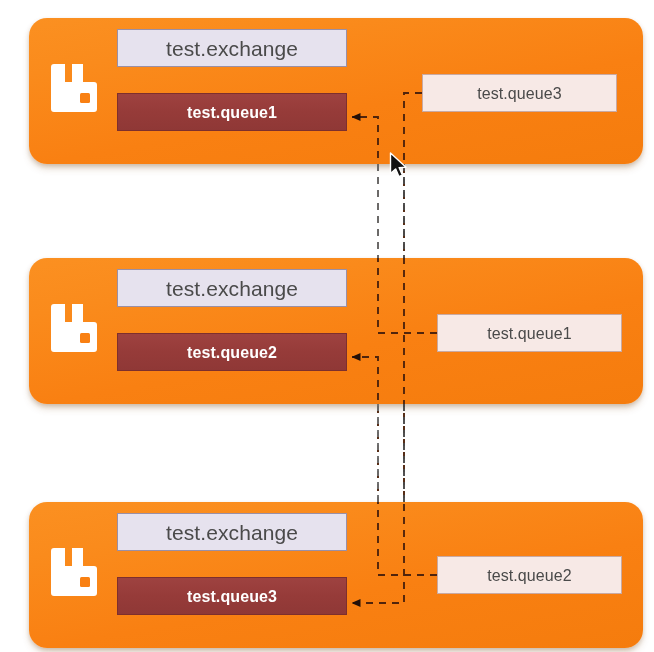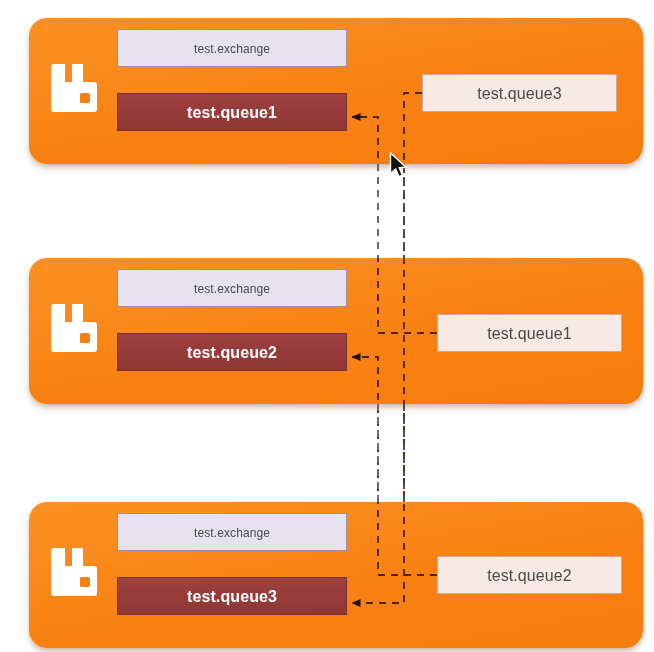--- a/index.html
+++ b/index.html
@@ -45,21 +45,21 @@
     height: 48px;
   }
   .rabbit-logo svg { display: block; }
 
   
   .exchange-box {
     position: absolute;
     background: #e6e2ee;
     border: 1px solid #9a8fa6;
     color: #4a4a4a;
-    font-size: 12px;
+    font-size: 21px;
     line-height: 38px;
     height: 38px;
     text-align: center;
     box-sizing: border-box;
     letter-spacing: .1px;
   }
 
   
   .queue-box {
     position: absolute;

